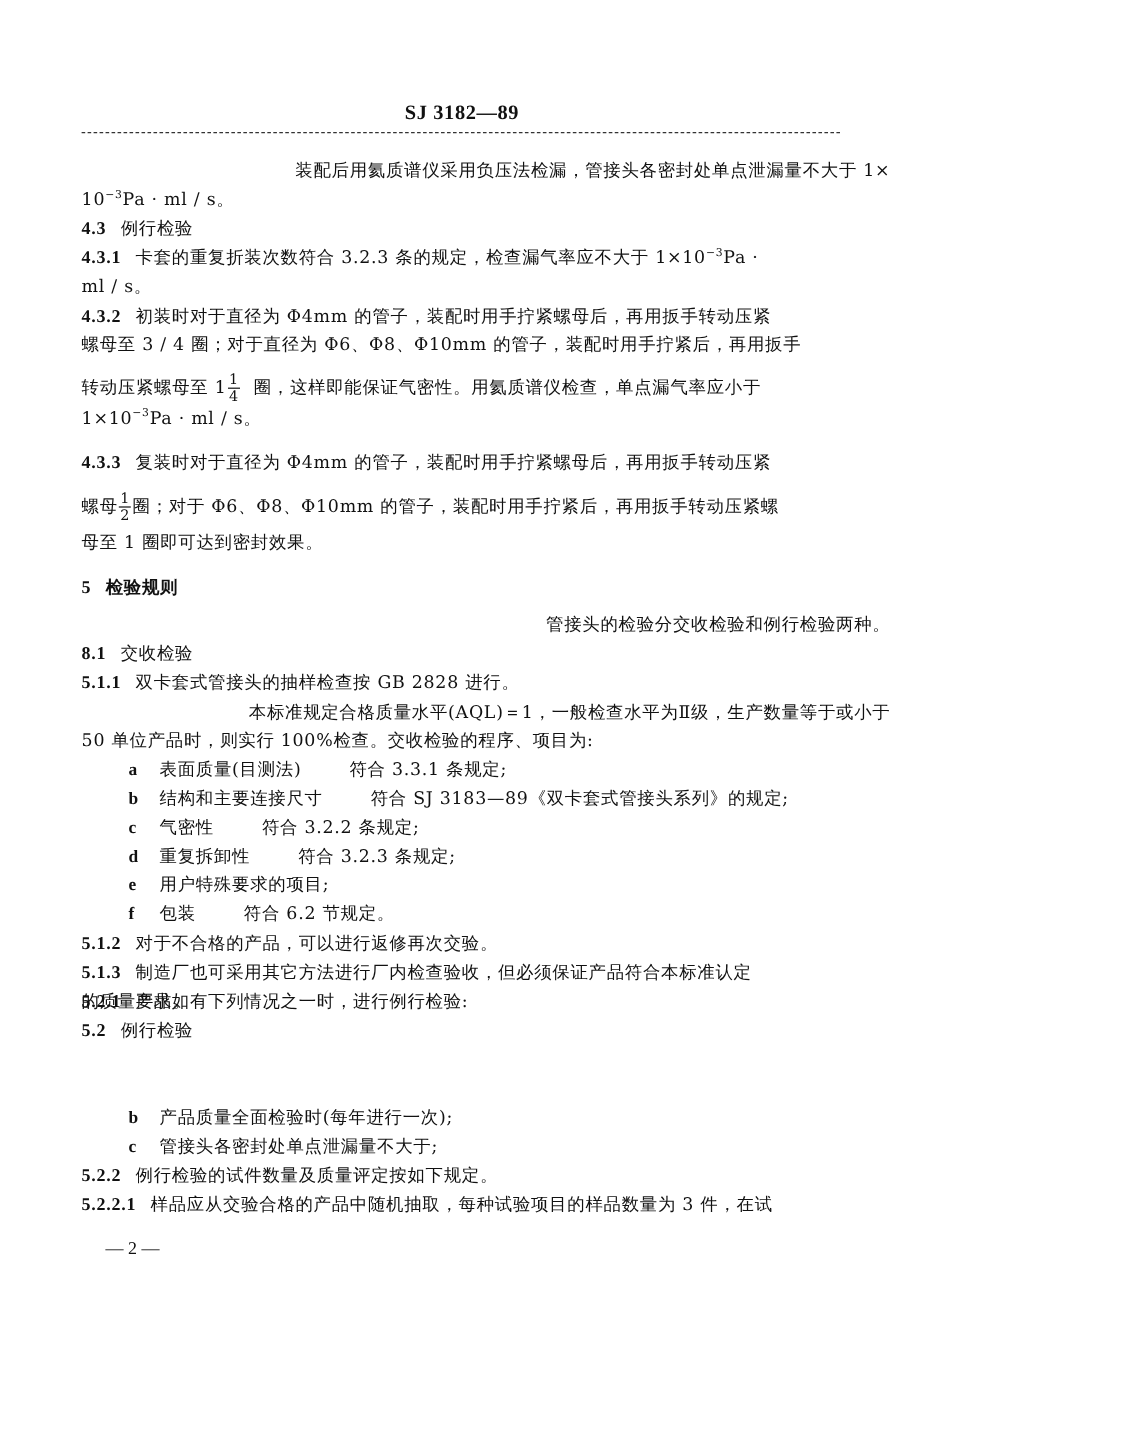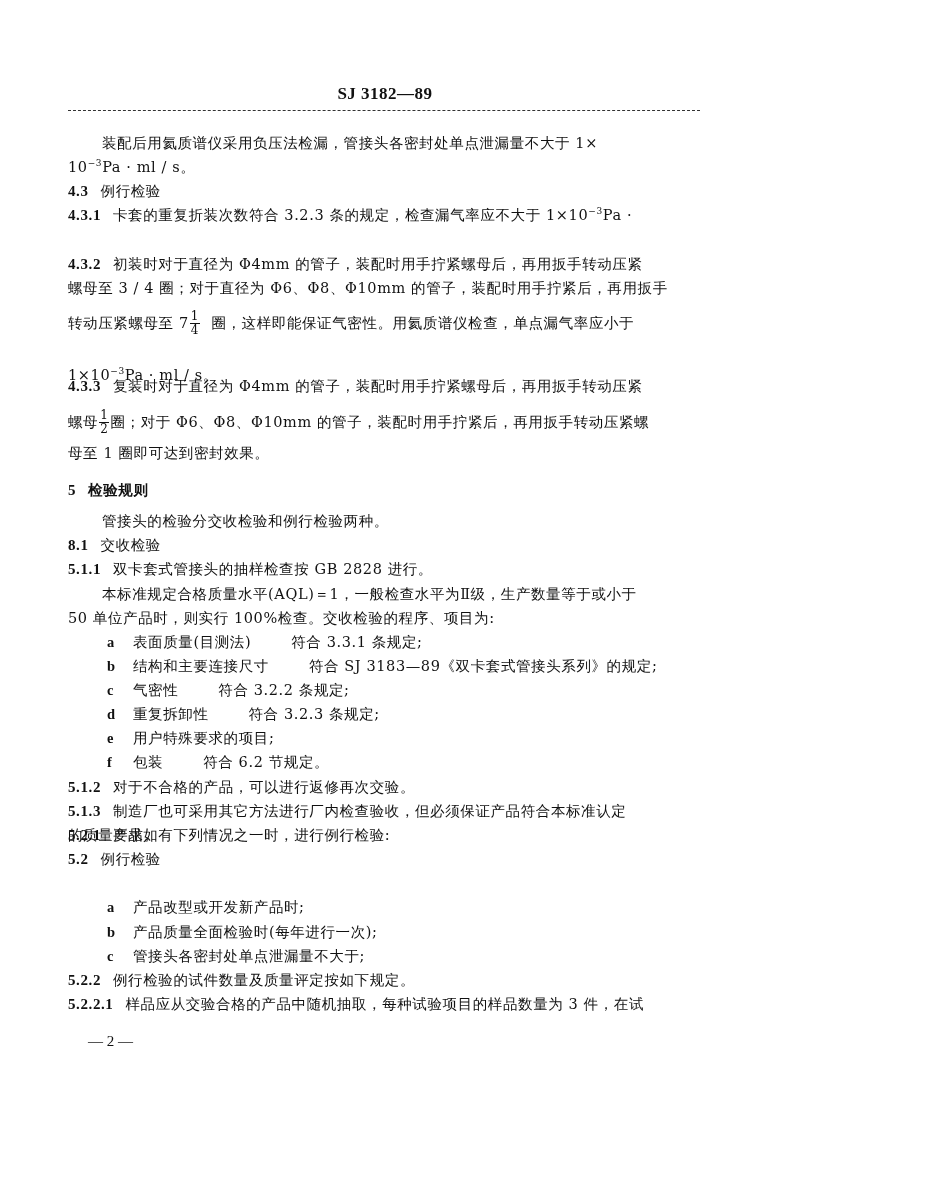--- a/index.html
+++ b/index.html
@@ -16,21 +16,21 @@
   }
   .header-rule {
     position: absolute; left: 68px; width: 632px; top: 110px; height: 0;
     border-top: 1.5px dashed #333;
   }
   .ln {
     position: absolute; left: 68px; width: 640px;
     font-size: 14.5px; line-height: 20px; white-space: nowrap;
     letter-spacing: 0.6px;
   }
-  .ind { left: 102px; }
+  .ind { left: 102px; text-align: right; }
   .li  { left: 107px; }
   .num { font-weight: bold; font-family: Liberation Serif, serif; font-size: 15px; margin-right: 12px; }
   .bold { font-weight: bold; }
   .lbl { font-weight: bold; font-family: "Liberation Serif", serif; display: inline-block; width: 26px; }
   .gap { display: inline-block; width: 40px; }
   sup { font-size: 9px; vertical-align: 6px; line-height: 0; }
   .frac {
     display: inline-block; vertical-align: middle; text-align: center;
     font-size: 12px; line-height: 13px; margin: 0 1px;
   }
@@ -48,25 +48,26 @@
 
   <div class="header-title">SJ 3182—89</div>
   <div class="header-rule"></div>
 
   <div class="ln ind" style="top:133px"><span>装配后用氦质谱仪采用负压法检漏，管接头各密封处单点泄漏量不大于 1×</span></div>
   <div class="ln" style="top:157px"><span>10</span><sup>−3</sup><span>Pa · ml / s。</span></div>
 
   <div class="ln" style="top:181px"><span class="num">4.3</span><span>例行检验</span></div>
 
   <div class="ln" style="top:205px"><span class="num">4.3.1</span><span>卡套的重复折装次数符合 3.2.3 条的规定，检查漏气率应不大于 1×10</span><sup>−3</sup><span>Pa ·</span></div>
+  <div class="ln" style="top:229px"><span>ml / s。</span></div>
 
   <div class="ln" style="top:254px"><span class="num">4.3.2</span><span>初装时对于直径为 Φ4mm 的管子，装配时用手拧紧螺母后，再用扳手转动压紧</span></div>
   <div class="ln" style="top:278px"><span>螺母至 3 / 4 圈；对于直径为 Φ6、Φ8、Φ10mm 的管子，装配时用手拧紧后，再用扳手</span></div>
-  <div class="ln" style="top:310px"><span>转动压紧螺母至 7</span><span class="frac"><span class="n">1</span><span class="d">4</span></span><span style="white-space:pre">  圈，这样即能保证气密性。用氦质谱仪检查，单点漏气率应小于</span></div>
-  <div class="ln" style="top:365px"><span>1×10</span><sup>−3</sup><span>Pa · ml / s。</span></div>
+  <div class="ln" style="top:310px"><span>转动压紧螺母至 1</span><span class="frac"><span class="n">1</span><span class="d">4</span></span><span style="white-space:pre">  圈，这样即能保证气密性。用氦质谱仪检查，单点漏气率应小于</span></div>
+  <div class="ln" style="top:339px"><span>1×10</span><sup>−3</sup><span>Pa · ml / s。</span></div>
 
   <div class="ln" style="top:376px"><span class="num">4.3.3</span><span>复装时对于直径为 Φ4mm 的管子，装配时用手拧紧螺母后，再用扳手转动压紧</span></div>
   <div class="ln" style="top:409px"><span>螺母</span><span class="frac"><span class="n">1</span><span class="d">2</span></span><span>圈；对于 Φ6、Φ8、Φ10mm 的管子，装配时用手拧紧后，再用扳手转动压紧螺</span></div>
   <div class="ln" style="top:443px"><span>母至 1 圈即可达到密封效果。</span></div>
 
   <div class="ln bold" style="top:480px"><span class="num">5</span><span>检验规则</span></div>
   <div class="ln ind" style="top:511px"><span>管接头的检验分交收检验和例行检验两种。</span></div>
 
   <div class="ln" style="top:535px"><span class="num">8.1</span><span>交收检验</span></div>
   <div class="ln" style="top:559px"><span class="num">5.1.1</span><span>双卡套式管接头的抽样检查按 GB 2828 进行。</span></div>
@@ -80,21 +81,20 @@
   <div class="ln li" style="top:728px"><span class="lbl">e</span><span>用户特殊要求的项目;</span></div>
   <div class="ln li" style="top:752px"><span class="lbl">f</span><span>包装</span><span class="gap"></span><span>符合 6.2 节规定。</span></div>
 
   <div class="ln" style="top:777px"><span class="num">5.1.2</span><span>对于不合格的产品，可以进行返修再次交验。</span></div>
   <div class="ln" style="top:801px"><span class="num">5.1.3</span><span>制造厂也可采用其它方法进行厂内检查验收，但必须保证产品符合本标准认定</span></div>
   <div class="ln" style="top:825px"><span>的质量要求。</span></div>
 
   <div class="ln" style="top:849px"><span class="num">5.2</span><span>例行检验</span></div>
   <div class="ln" style="top:825px"><span class="num">5.2.1</span><span>产品如有下列情况之一时，进行例行检验:</span></div>
 
-  <div class="ln li" style="top:897px"><span class="lbl">a</span><span>产品改型或开发新产品时;</span></div>
   <div class="ln li" style="top:922px"><span class="lbl">b</span><span>产品质量全面检验时(每年进行一次);</span></div>
   <div class="ln li" style="top:946px"><span class="lbl">c</span><span>管接头各密封处单点泄漏量不大于;</span></div>
 
   <div class="ln" style="top:970px"><span class="num">5.2.2</span><span>例行检验的试件数量及质量评定按如下规定。</span></div>
   <div class="ln" style="top:994px"><span class="num">5.2.2.1</span><span>样品应从交验合格的产品中随机抽取，每种试验项目的样品数量为 3 件，在试</span></div>
 
   <div class="pagenum">— 2 —</div>
 </div>
 
 </body></html>

